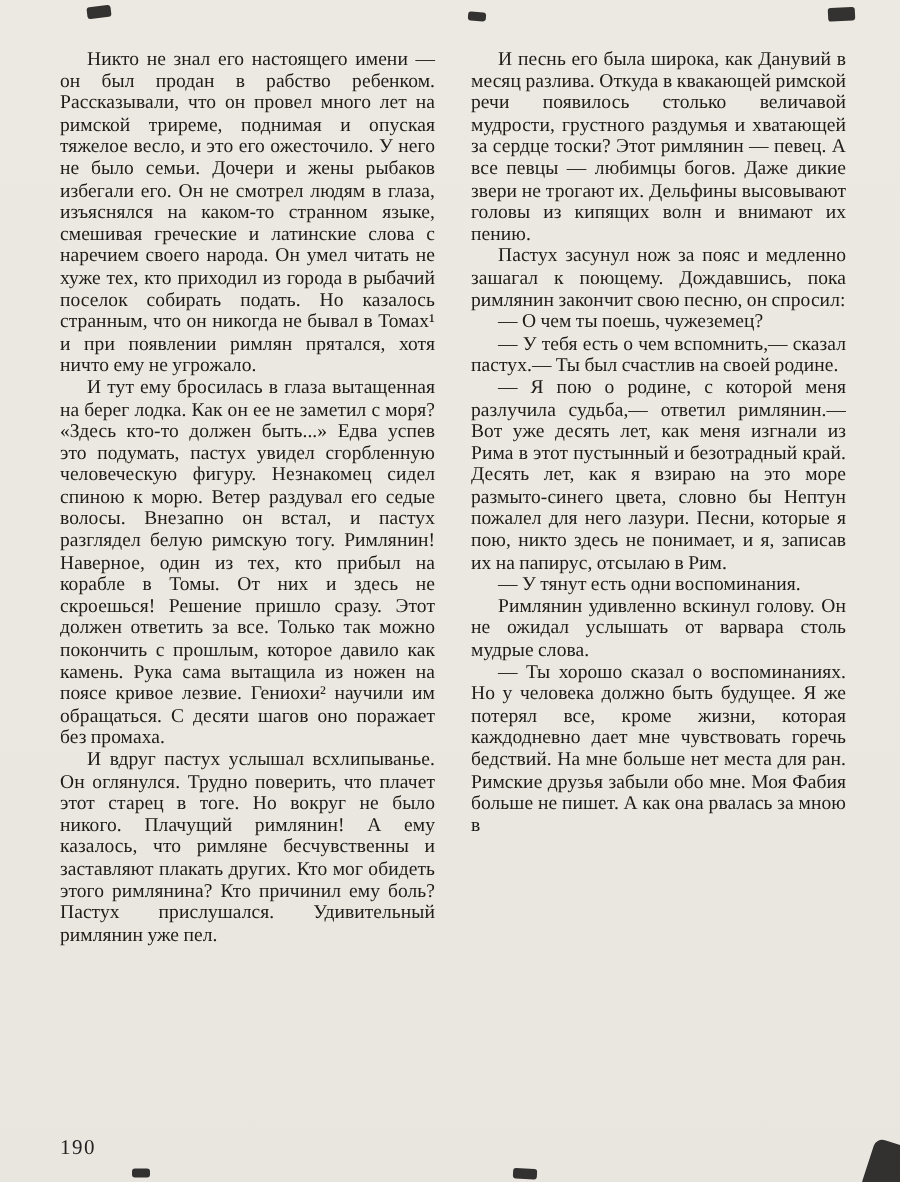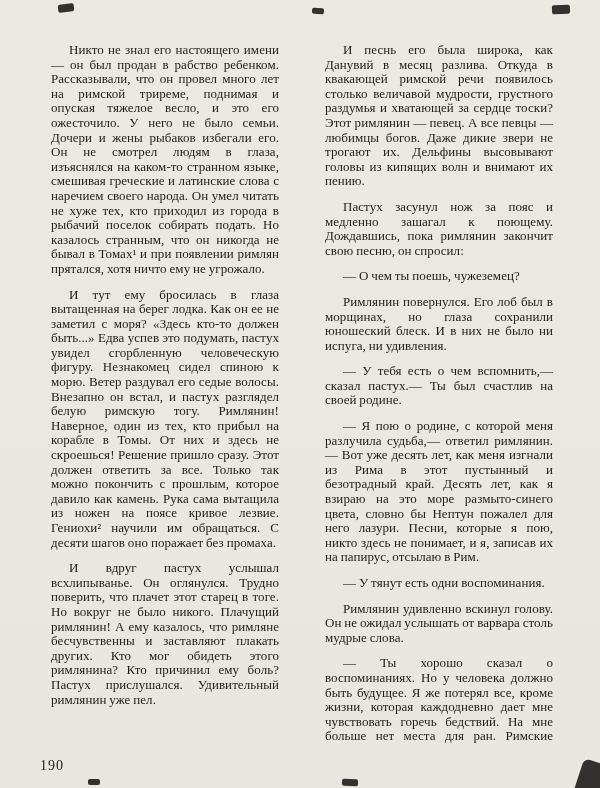--- a/index.html
+++ b/index.html
@@ -28,21 +28,21 @@
     bottom: 44px;
     display: flex;
     gap: 24px;
     overflow: hidden;
   }
   .column {
     flex: 1 1 0;
     min-width: 0;
   }
   .column p {
-    margin: 11px;
+    margin: 0;
     font-size: 13px;
     line-height: 14.6px;
     text-align: justify;
     text-indent: 18px;
     hyphens: auto;
     -webkit-hyphens: auto;
     word-spacing: -0.4px;
     letter-spacing: 0.05px;
   }
   .page-number {
@@ -84,21 +84,20 @@
   <div class="columns">
     <div class="column">
       <p>Никто не знал его настоящего имени — он был продан в рабство ребенком. Рассказывали, что он провел много лет на римской триреме, поднимая и опуская тяжелое весло, и это его ожесточило. У него не было семьи. Дочери и жены рыбаков избегали его. Он не смотрел людям в глаза, изъяснялся на каком-то странном языке, смешивая греческие и латинские слова с наречием своего народа. Он умел читать не хуже тех, кто приходил из города в рыбачий поселок собирать подать. Но казалось странным, что он никогда не бывал в Томах¹ и при появлении римлян прятался, хотя ничто ему не угрожало.</p>
       <p>И тут ему бросилась в глаза вытащенная на берег лодка. Как он ее не заметил с моря? «Здесь кто-то должен быть...» Едва успев это подумать, пастух увидел сгорбленную человеческую фигуру. Незнакомец сидел спиною к морю. Ветер раздувал его седые волосы. Внезапно он встал, и пастух разглядел белую римскую тогу. Римлянин! Наверное, один из тех, кто прибыл на корабле в Томы. От них и здесь не скроешься! Решение пришло сразу. Этот должен ответить за все. Только так можно покончить с прошлым, которое давило как камень. Рука сама вытащила из ножен на поясе кривое лезвие. Гениохи² научили им обращаться. С десяти шагов оно поражает без промаха.</p>
       <p>И вдруг пастух услышал всхлипыванье. Он оглянулся. Трудно поверить, что плачет этот старец в тоге. Но вокруг не было никого. Плачущий римлянин! А ему казалось, что римляне бесчувственны и заставляют плакать других. Кто мог обидеть этого римлянина? Кто причинил ему боль? Пастух прислушался. Удивительный римлянин уже пел.</p>
     </div>
     <div class="column">
       <p>И песнь его была широка, как Данувий в месяц разлива. Откуда в квакающей римской речи появилось столько величавой мудрости, грустного раздумья и хватающей за сердце тоски? Этот римлянин — певец. А все певцы — любимцы богов. Даже дикие звери не трогают их. Дельфины высовывают головы из кипящих волн и внимают их пению.</p>
       <p>Пастух засунул нож за пояс и медленно зашагал к поющему. Дождавшись, пока римлянин закончит свою песню, он спросил:</p>
       <p>— О чем ты поешь, чужеземец?</p>
-      <p>Римлянин повернулся. Его лоб был в морщинах, но глаза сохранили юношеский блеск. И в них не было ни испуга, ни удивления.</p>
       <p>— У тебя есть о чем вспомнить,— сказал пастух.— Ты был счастлив на своей родине.</p>
       <p>— Я пою о родине, с которой меня разлучила судьба,— ответил римлянин.— Вот уже десять лет, как меня изгнали из Рима в этот пустынный и безотрадный край. Десять лет, как я взираю на это море размыто-синего цвета, словно бы Нептун пожалел для него лазури. Песни, которые я пою, никто здесь не понимает, и я, записав их на папирус, отсылаю в Рим.</p>
       <p>— У тянут есть одни воспоминания.</p>
       <p>Римлянин удивленно вскинул голову. Он не ожидал услышать от варвара столь мудрые слова.</p>
       <p>— Ты хорошо сказал о воспоминаниях. Но у человека должно быть будущее. Я же потерял все, кроме жизни, которая каждодневно дает мне чувствовать горечь бедствий. На мне больше нет места для ран. Римские друзья забыли обо мне. Моя Фабия больше не пишет. А как она рвалась за мною в</p>
     </div>
   </div>
 
   <div class="page-number">190</div>
 

